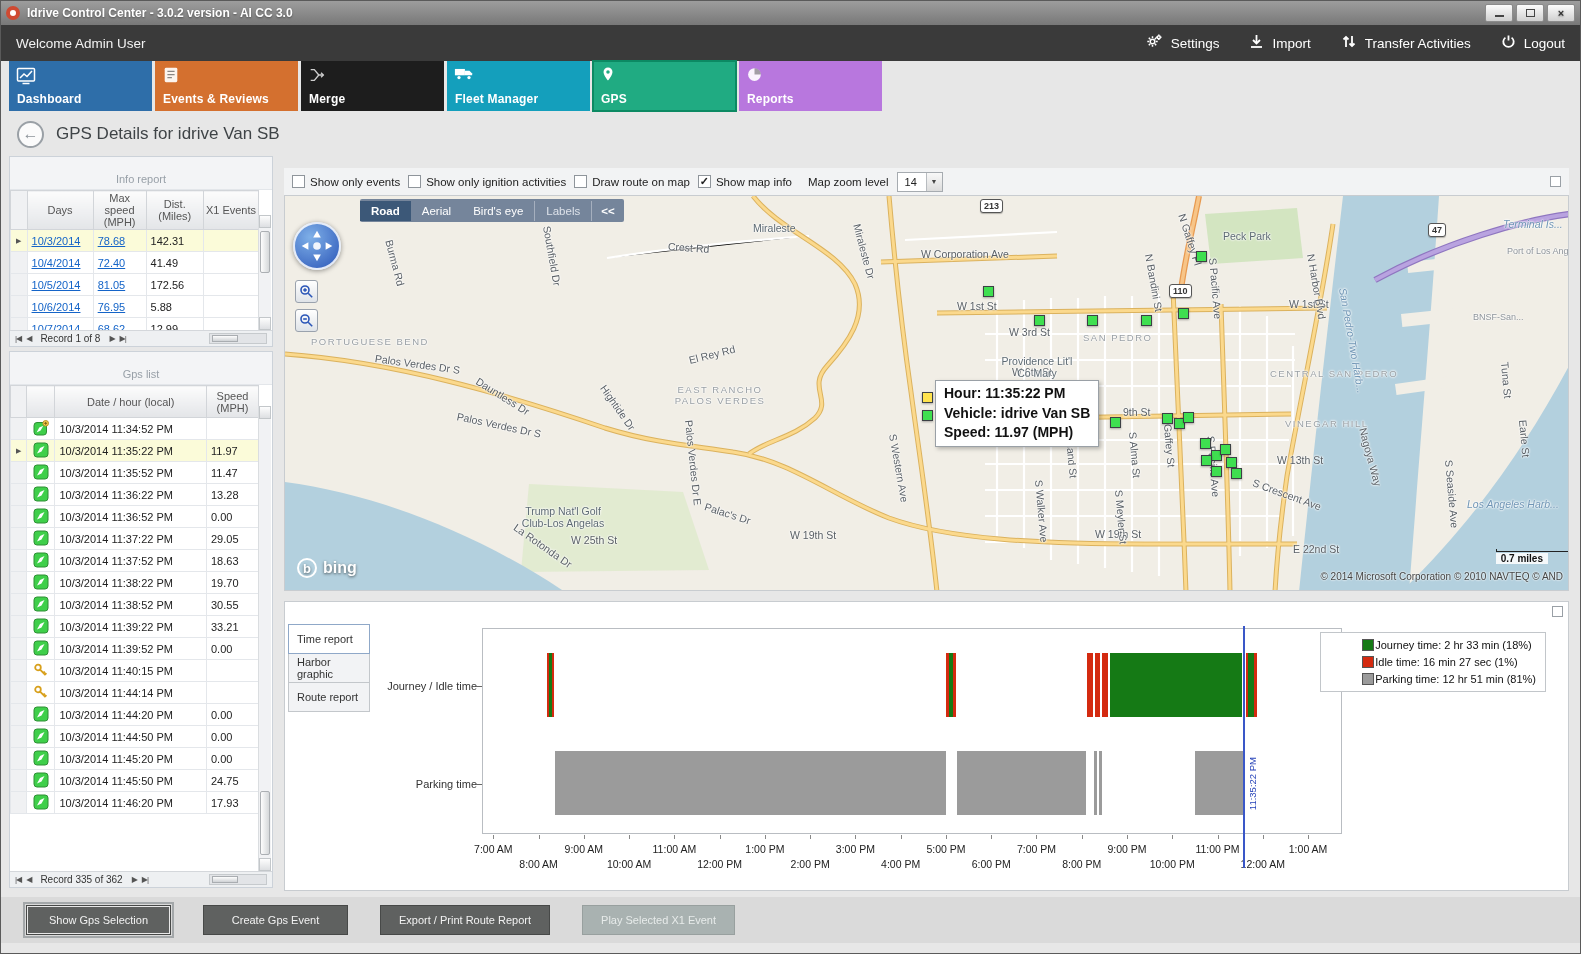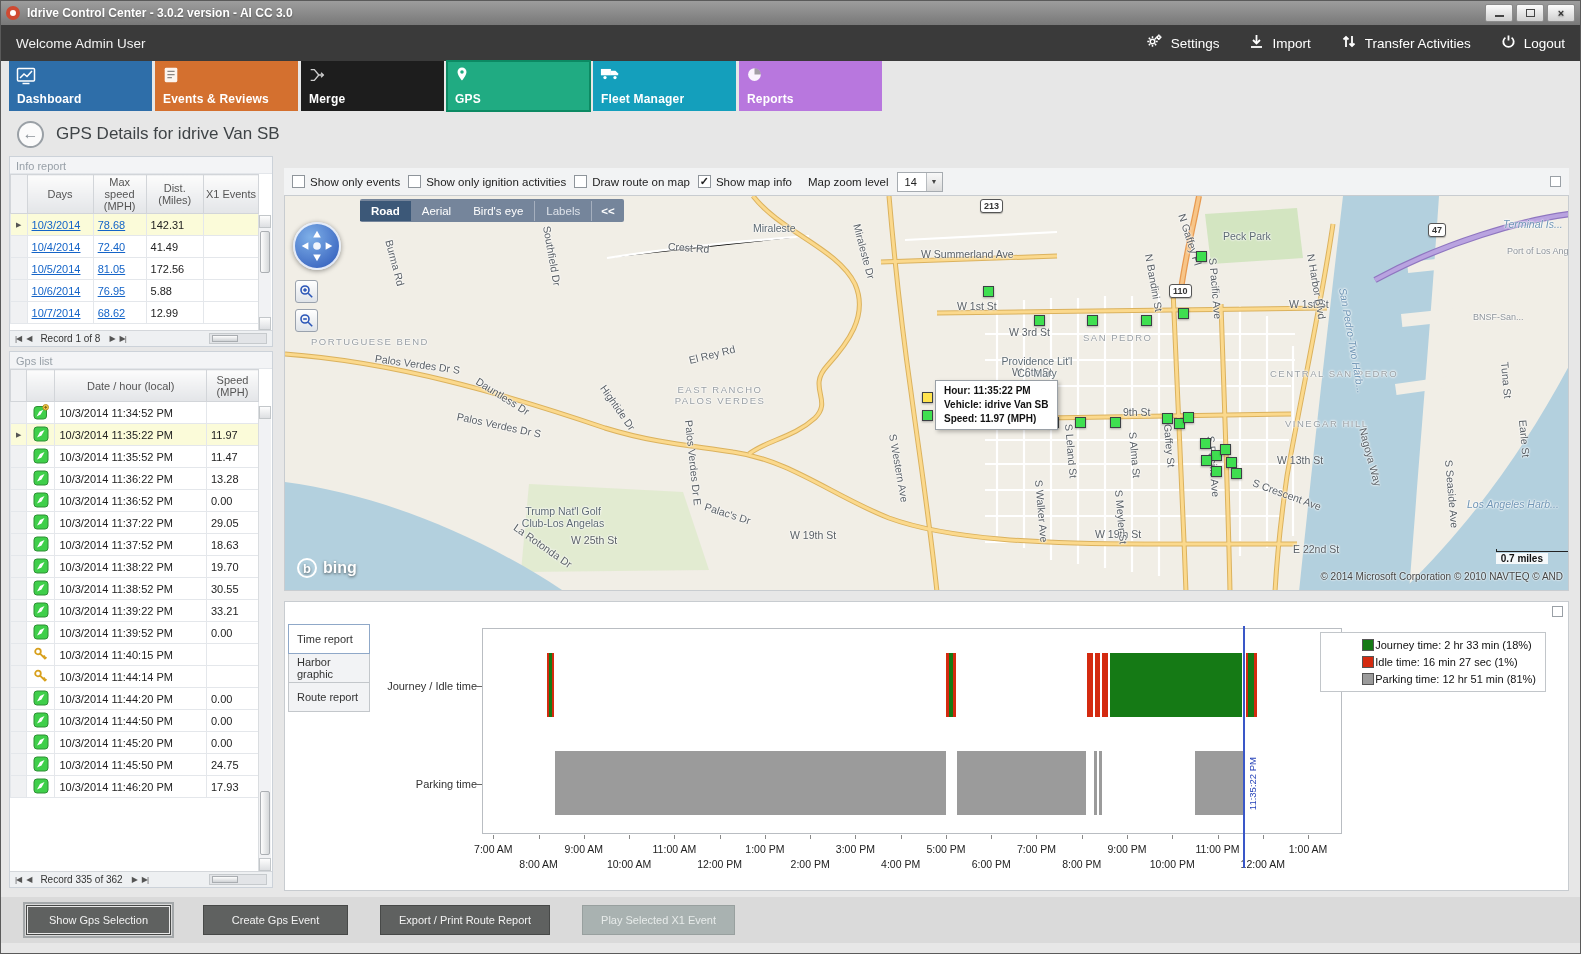--- a/index.html
+++ b/index.html
@@ -33,21 +33,21 @@
   
   .page-header { position:absolute; top:112px; left:0; right:0; height:42px; display:flex; align-items:center; padding-left:16px; gap:12px; }
   .back-btn { width:27px; height:27px; border-radius:50%; border:2px solid #9aa0a6; color:#8d949a; background:#fbfbfb;
     display:flex; align-items:center; justify-content:center; font-size:16px; cursor:pointer; }
   .page-title { font-size:17px; color:#3f4447; }
 
   
   .groupbox { position:absolute; left:8px; width:264px; background:#fff; border:1px solid #ccd2d9; }
   #info-group { top:155px; height:191px; }
   #gps-group  { top:350px; height:537px; }
-  .gb-title { height:17px; font-size:11px; color:#98a0a8; background:#f3f4f6; padding:3px 6px; border-bottom:1px solid #e3e6ea; }
+  .gb-title { height:17px; font-size:11px; color:#98a0a8; background:#f3f4f6; padding:16px 6px; border-bottom:1px solid #e3e6ea;text-align:center; }
 
   table.grid { border-collapse:collapse; font-size:11px; width:249px; table-layout:fixed; }
   .grid th { background:linear-gradient(#fcfcfc,#e3e5e8); border:1px solid #d2d5d9; color:#555; font-weight:normal; padding:1px 2px; text-align:center; }
   .grid td { border:1px solid #e4e7eb; padding:1px 4px; height:22px; color:#222; background:#fff; overflow:hidden; white-space:nowrap; }
   .grid tr.selected td { background:#fbfbd9; }
   .grid td.gutter, .grid th.gutter { background:#f0f1f3; width:15px; padding:0; text-align:center; color:#555; font-size:7px; }
   .grid td.num { }
   .link { color:#1464c8; text-decoration:underline; cursor:pointer; }
   .gps-ico-cell { text-align:center; padding:0 !important; }
 
@@ -86,21 +86,21 @@
   .mlabel.area  { color:#9aa0a5; font-size:9.5px; letter-spacing:1.5px; }
   .mlabel.place { color:#5d6a73; }
   .mlabel.water { color:#6f95b5; font-style:italic; }
   .mlabel.gray  { color:#8e949a; font-size:9px; }
   .mlabel.wrapped { white-space:normal; text-align:center; line-height:1.15;margin-top:17px; }
   .shield { position:absolute; background:#fff; border:1px solid #555; border-radius:3px; font-size:9px; font-weight:bold; color:#333;
     padding:0 3px; line-height:12px; box-shadow:0 1px 1px rgba(0,0,0,.25); }
   .marker { position:absolute; width:11px; height:11px; background:#3fdf50; border:1px solid #3c4044; box-shadow:0 1px 2px rgba(0,0,0,.3); cursor:pointer; }
   .marker.yellow { background:#ffe34d; }
   .map-tooltip { position:absolute; background:#fff; border:1px solid #9aa0a6; box-shadow:2px 2px 4px rgba(0,0,0,.25);
-    font-size:10px; font-weight:bold; color:#111; padding:3px 8px; line-height:1.4; z-index:30; }
+    font-size:14px; font-weight:bold; color:#111; padding:3px 8px; line-height:1.4; z-index:30; }
   .view-bar { position:absolute; left:75px; top:3px; height:23px; display:flex; align-items:center;
     background:rgba(86,106,136,.8); border-radius:2px; color:#fff; font-size:11.5px; z-index:20; }
   .view-btn { padding:4px 11px; cursor:pointer; }
   .view-btn.active { background:#3c5878; font-weight:bold; }
   .view-btn.dim { color:#dde2ea; border-left:1px solid rgba(255,255,255,.35); }
   .collapse-btn { padding:4px 9px; border-left:1px solid rgba(255,255,255,.35); cursor:pointer; font-weight:bold; }
   .compass { position:absolute; left:8px; top:26px; width:48px; height:48px; border-radius:50%;
     background:radial-gradient(circle at 35% 30%, #7fb0e8, #2b56b8); border:2px solid rgba(255,255,255,.85);
     box-shadow:0 1px 5px rgba(0,0,0,.4); z-index:20; cursor:pointer; }
   .map-zoom-btn { position:absolute; left:10px; width:23px; height:23px; background:linear-gradient(#ffffff,#dfe3e8);
@@ -227,35 +227,35 @@
         <span class="t-label">Events &amp; Reviews</span>
       </div>
       <div class="tile" style="background: rgb(29, 29, 29);">
         <span class="t-icon"><svg viewBox="0 0 20 20" width="18" height="18" fill="none" stroke="#cfcfcf" stroke-width="1.5">
             <path d="M3 4h4l5 6h5"></path>
             <path d="M3 16h4l5-6"></path>
             <path d="M14.5 7.5L17 10l-2.5 2.5"></path>
           </svg></span>
         <span class="t-label">Merge</span>
       </div>
-      <div class="tile active" style="background: rgb(32, 171, 130);">
-        <span class="t-icon"><svg viewBox="0 0 20 20" width="16" height="16">
-            <path d="M10 1.8a5.6 5.6 0 0 1 5.6 5.6C15.6 11.6 10 18 10 18S4.4 11.6 4.4 7.4A5.6 5.6 0 0 1 10 1.8z" fill="#fff"></path>
-            <circle cx="10" cy="7.4" r="2.2" fill="#20ab82"></circle>
-          </svg></span>
-        <span class="t-label">GPS</span>
-      </div>
       <div class="tile" style="background: rgb(20, 159, 188);">
         <span class="t-icon"><svg viewBox="0 0 22 16" width="20" height="15">
             <rect x="1" y="3" width="11" height="7" fill="#fff"></rect>
             <path d="M12 5h5l3 3v2h-8z" fill="#fff"></path>
             <circle cx="5.5" cy="12.5" r="1.8" fill="#fff"></circle>
             <circle cx="16.5" cy="12.5" r="1.8" fill="#fff"></circle>
           </svg></span>
         <span class="t-label">Fleet Manager</span>
+      </div>
+      <div class="tile active" style="background: rgb(32, 171, 130);">
+        <span class="t-icon"><svg viewBox="0 0 20 20" width="16" height="16">
+            <path d="M10 1.8a5.6 5.6 0 0 1 5.6 5.6C15.6 11.6 10 18 10 18S4.4 11.6 4.4 7.4A5.6 5.6 0 0 1 10 1.8z" fill="#fff"></path>
+            <circle cx="10" cy="7.4" r="2.2" fill="#20ab82"></circle>
+          </svg></span>
+        <span class="t-label">GPS</span>
       </div>
       <div class="tile" style="background: rgb(184, 119, 222);">
         <span class="t-icon"><svg viewBox="0 0 20 20" width="17" height="17">
             <circle cx="10" cy="10" r="7.5" fill="#fff" opacity=".92"></circle>
             <path d="M10 10V2.5A7.5 7.5 0 0 1 17.5 10z" fill="rgba(0,0,0,.35)"></path>
           </svg></span>
         <span class="t-label">Reports</span>
       </div>
     </div>
 
@@ -620,21 +620,21 @@
       <path d="M1090,84 C1160,46 1238,24 1285,18" stroke="#b9a3e0" stroke-width="4" fill="none"></path>
     </svg>
 
     <div id="map-labels">
         <div class="mlabel road" style="left: 104px; top: 38px; transform: rotate(75deg);">Burma Rd</div>
         <div class="mlabel road" style="left: 383px; top: 44px; transform: rotate(4deg);">Crest Rd</div>
         <div class="mlabel road" style="left: 262px; top: 24px; transform: rotate(80deg);">Southfield Dr</div>
         <div class="mlabel road" style="left: 572px; top: 22px; transform: rotate(75deg);">Miraleste Dr</div>
         <div class="mlabel place" style="left: 468px; top: 26px;">Miraleste</div>
         <div class="mlabel place" style="left: 938px; top: 34px;">Peck Park</div>
-        <div class="mlabel road" style="left: 636px; top: 52px;">W Summerland Ave</div>
+        <div class="mlabel road" style="left: 636px; top: 52px;">W Corporation Ave</div>
         <div class="mlabel road" style="left: 864px; top: 52px; transform: rotate(80deg);">N Bandini St</div>
         <div class="mlabel road" style="left: 897px; top: 12px; transform: rotate(72deg);">N Gaffey Pl</div>
         <div class="mlabel road" style="left: 672px; top: 104px;">W 1st St</div>
         <div class="mlabel road" style="left: 1004px; top: 102px;">W 1st St</div>
         <div class="mlabel road" style="left: 724px; top: 130px;">W 3rd St</div>
         <div class="mlabel road" style="left: 727px; top: 170px;">W 6th St</div>
         <div class="mlabel area" style="left: 798px; top: 136px;">SAN PEDRO</div>
         <div class="mlabel area" style="left: 985px; top: 172px;">CENTRAL SAN PEDRO</div>
         <div class="mlabel area" style="left: 1000px; top: 222px;">VINEGAR HILL</div>
         <div class="mlabel road" style="left: 838px; top: 210px;">9th St</div>

